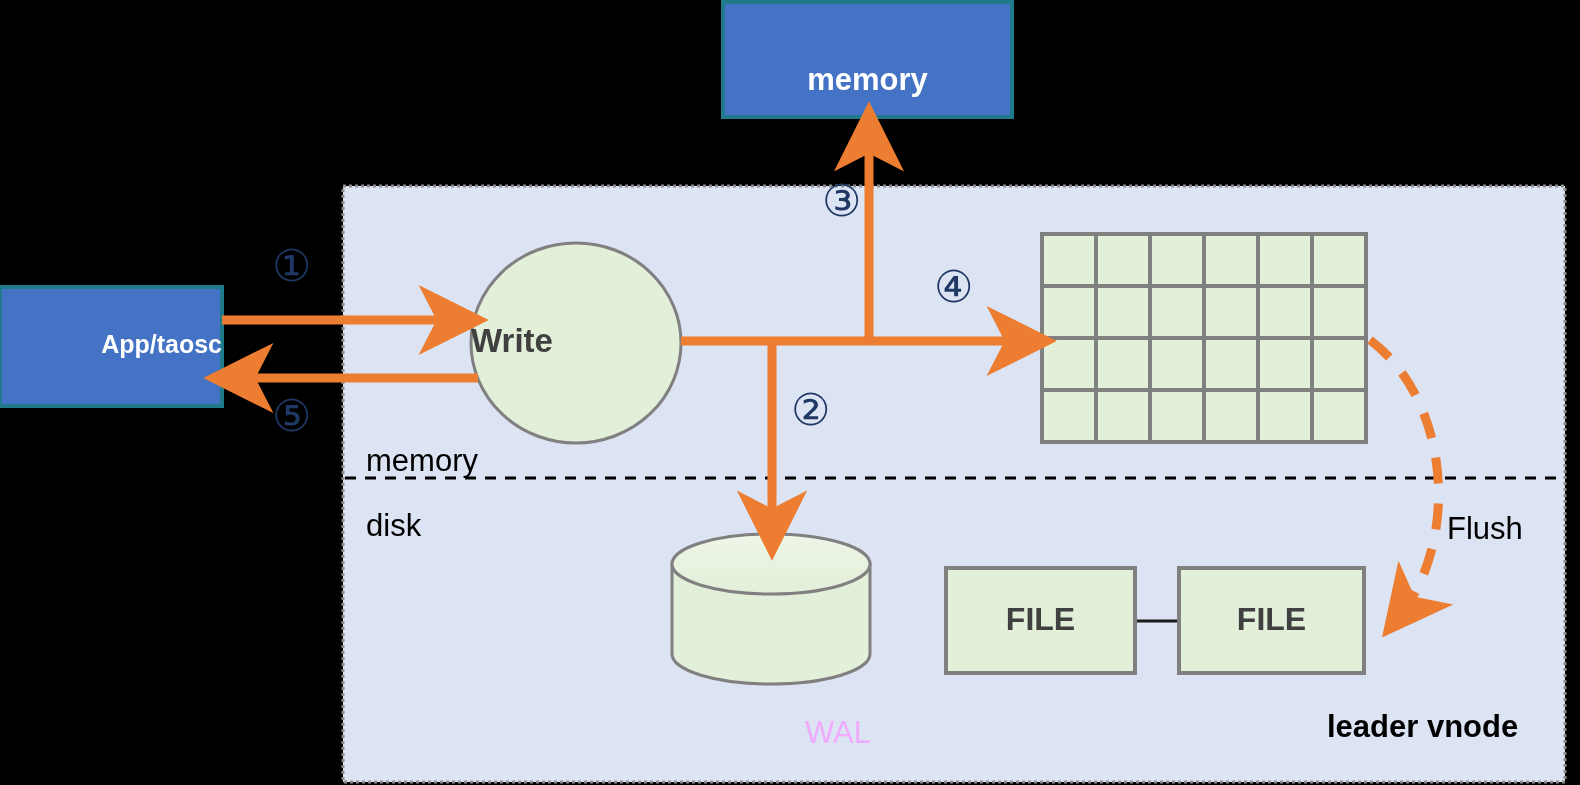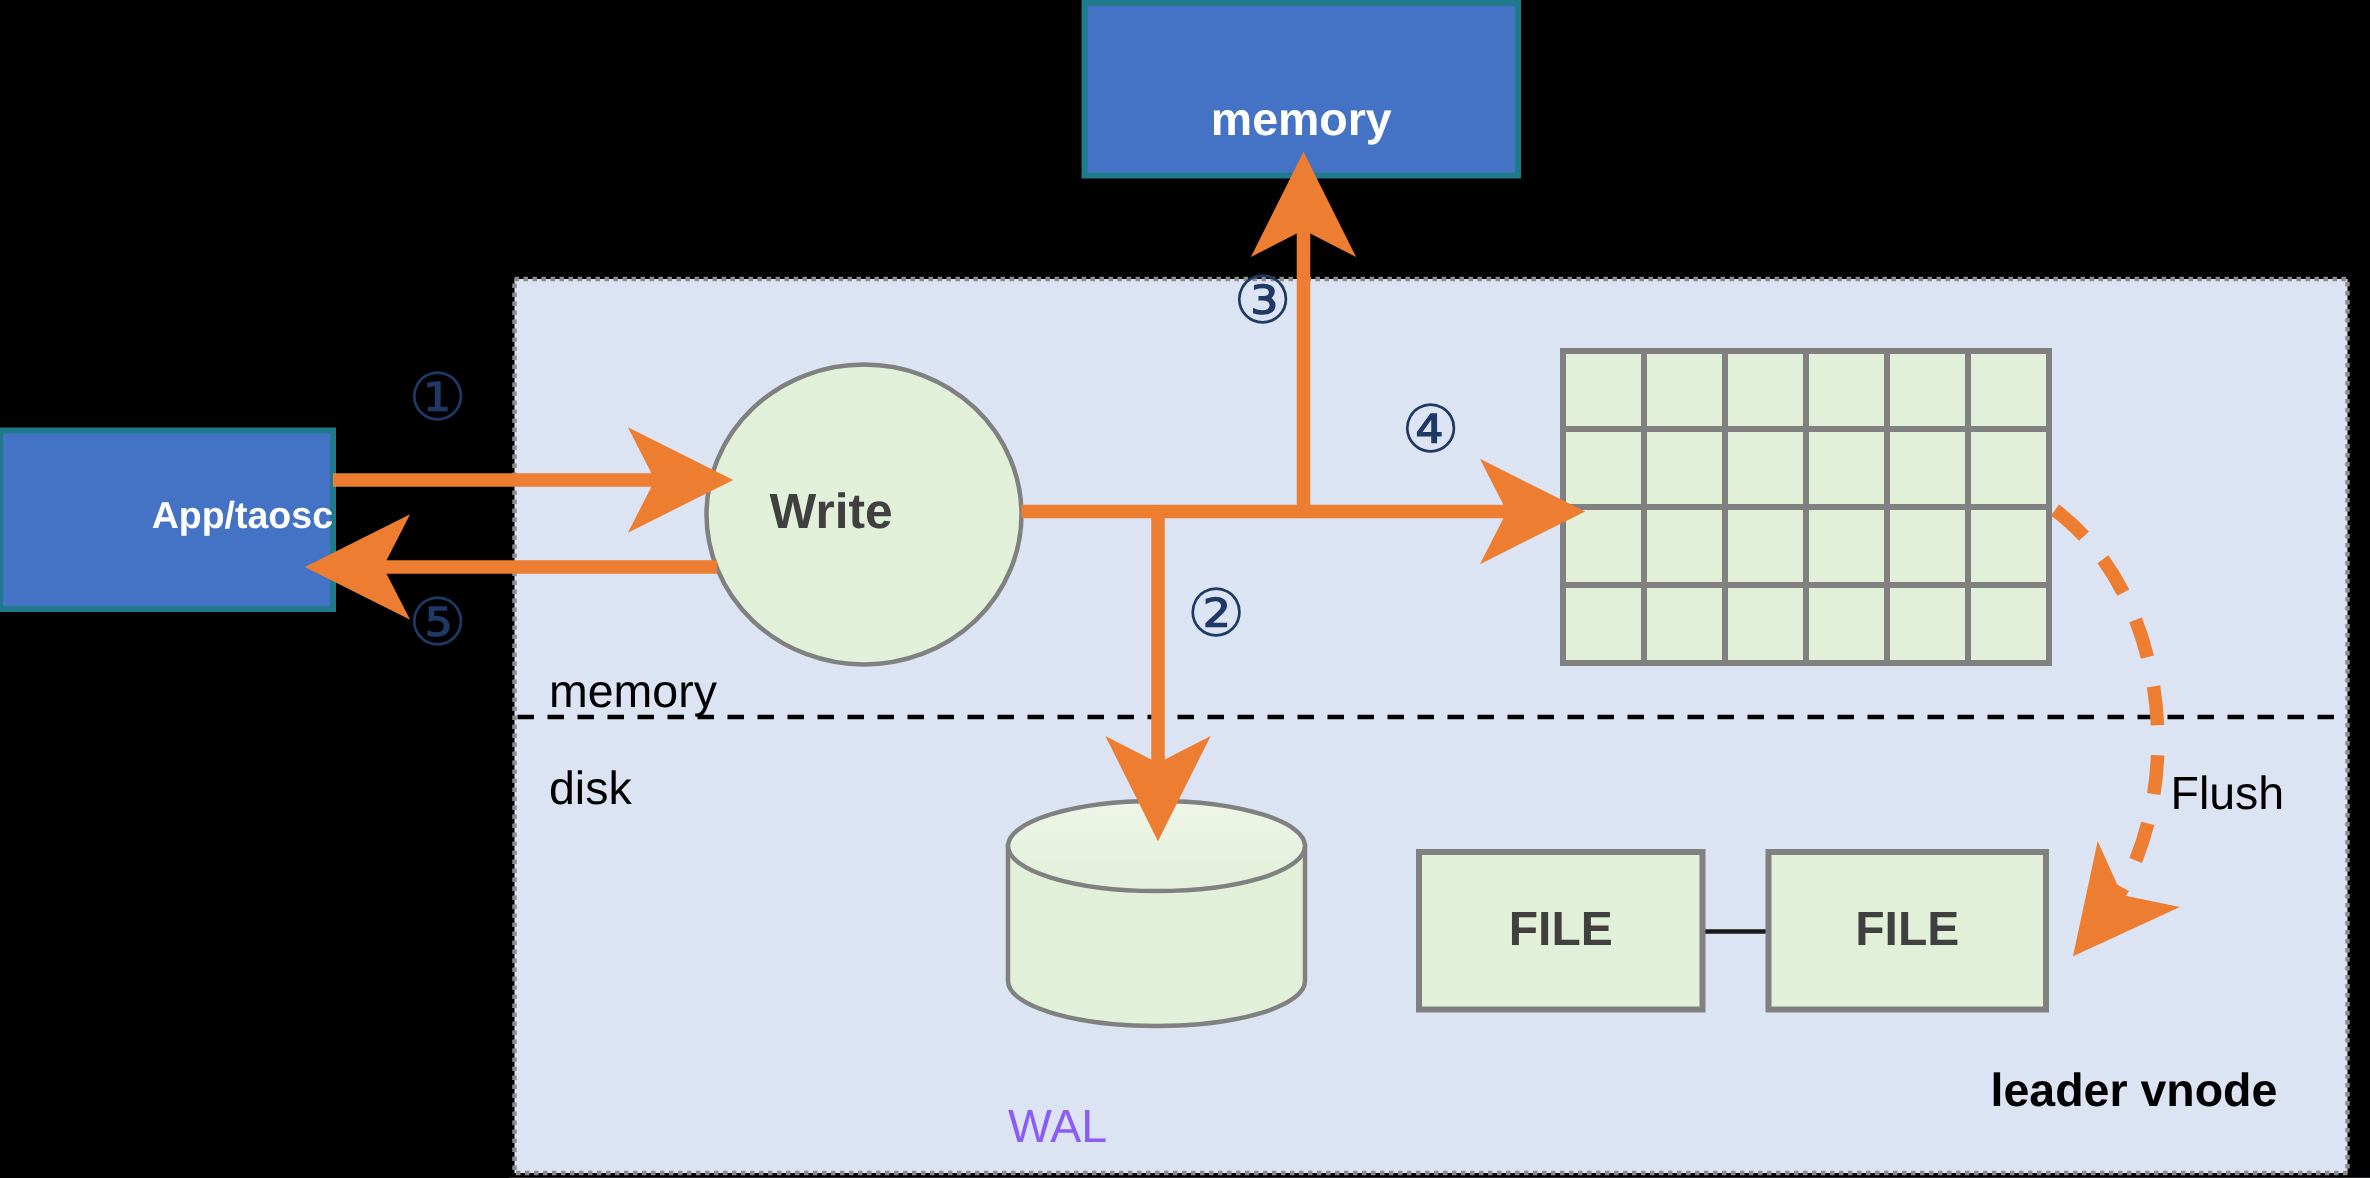--- a/index.html
+++ b/index.html
@@ -73,26 +73,26 @@
 
     <line x1="772" y1="337" x2="772" y2="532" stroke="#ed7d31" stroke-width="9" marker-end="url(#ah)"></line>
 
     <path d="M1370,340 C1450,400 1460,540 1400,615" fill="none" stroke="#ed7d31" stroke-width="9" stroke-dasharray="26 20" marker-end="url(#ahd)"></path>
   </svg>
 
   <div class="lbl" style="left:0;top:330;width:222px;top:330px;text-align:right;color:#ffffff;font-size:25px;font-weight:bold;">App/taosc</div>
 
   <div class="lbl" style="left:723px;top:62px;width:289px;text-align:center;color:#ffffff;font-size:31px;font-weight:bold;">memory</div>
 
-  <div class="lbl" style="left:471px;top:322px;width:166px;text-align:center;color:#404040;font-size:33px;font-weight:bold;">Write</div>
+  <div class="lbl" style="left:471px;top:322px;width:166px;color:#404040;font-size:33px;font-weight:bold;">Write</div>
 
   <div class="lbl" style="left:366px;top:443px;color:#000000;font-size:31px;">memory</div>
   <div class="lbl" style="left:366px;top:508px;color:#000000;font-size:31px;">disk</div>
 
-  <div class="lbl" style="left:672px;top:733px;width:199px;text-align:left;color:#8b5cf6;font-size:31px;">WAL</div>
+  <div class="lbl" style="left:672px;top:715px;width:199px;text-align:right;color:#f0abfc;font-size:31px;">WAL</div>
 
   <div class="lbl" style="left:946px;top:601px;width:189px;text-align:center;color:#404040;font-size:32px;font-weight:bold;">FILE</div>
   <div class="lbl" style="left:1179px;top:601px;width:185px;text-align:center;color:#404040;font-size:32px;font-weight:bold;">FILE</div>
 
   <div class="lbl" style="left:1447px;top:511px;color:#000000;font-size:31px;">Flush</div>
 
   <div class="lbl" style="left:1327px;top:709px;color:#000000;font-size:31px;font-weight:bold;">leader vnode</div>
 
   <div class="lbl" style="left:272px;top:244px;color:#1f3864;font-size:44px;line-height:44px;">①</div>
   <div class="lbl" style="left:272px;top:394px;color:#1f3864;font-size:44px;line-height:44px;">⑤</div>

